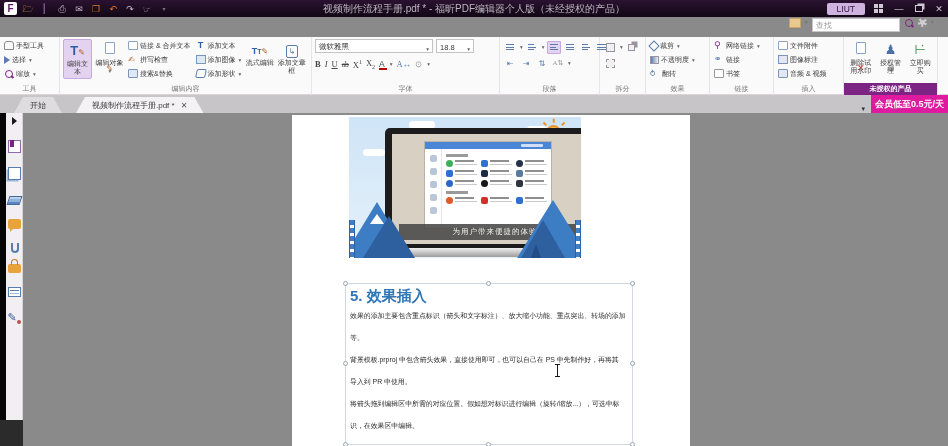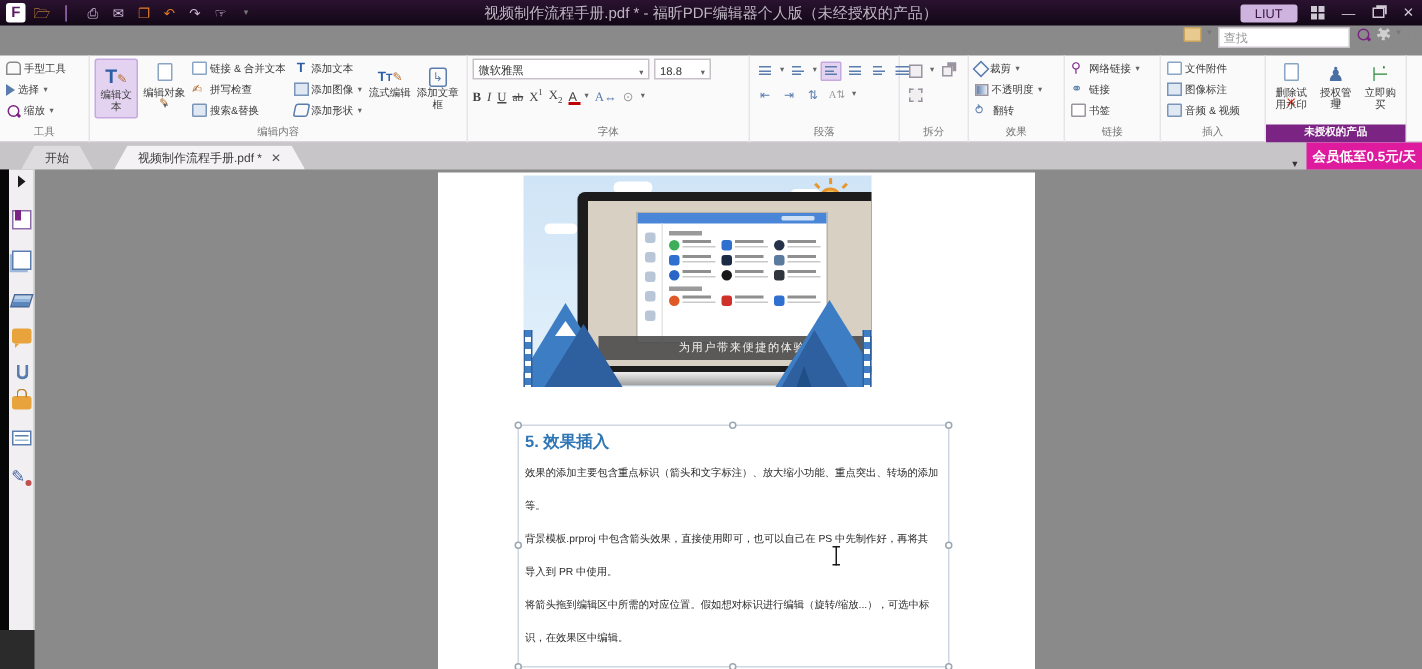--- a/index.html
+++ b/index.html
@@ -136,21 +136,21 @@
   .appcell .at i + i { background:#c9c9c9; width:100%; height:1.5px; }
   .caption { position:absolute; left:7px; bottom:4px; width:192px; height:16px; background:rgba(72,72,72,.88); color:#f2f2f2; font-size:7.5px; display:flex; align-items:center; justify-content:center; letter-spacing:1px; }
   .base { position:absolute; left:12px; top:131px; width:255px; height:9px; background:linear-gradient(#efefef,#9d9d9d); border-radius:2px; }
   .tri { position:absolute; bottom:0; width:0; height:0; }
   .road { position:absolute; bottom:0; width:6px; height:38px;
     background:repeating-linear-gradient(#3f7dc4 0 5px, #fff 5px 8px); border-left:1px solid #2e5f9e; border-right:1px solid #2e5f9e; }
 
   
   .textblock { position:absolute; left:53px; top:168px; width:288px; height:162px; border:1px solid #cfd8e2; }
   .tb-inner { padding:2px 4px; }
-  .h1 { font-size:11px; font-weight:bold; color:#2f76b5; line-height:19px; white-space:nowrap; }
+  .h1 { font-size:15px; font-weight:bold; color:#2f76b5; line-height:19px; white-space:nowrap; }
   .bl { font-size:6.9px; color:#2a2a2a; line-height:22px; white-space:nowrap; }
   .sh { font-size:7.2px; font-weight:bold; color:#e8762c; line-height:22px; white-space:nowrap; }
   .hd { position:absolute; width:5px; height:5px; background:#fff; border:1px solid #9aa6b2; border-radius:50%; }
   .ibeam { position:absolute; left:208px; top:80px; width:7px; height:13px; }
   .ibeam::before { content:""; position:absolute; left:3px; top:0; width:1px; height:13px; background:#1a1a1a; }
   .ibeam::after { content:""; position:absolute; left:1px; top:0; width:5px; height:1px; background:#1a1a1a; box-shadow:0 12px 0 #1a1a1a; }
 </style>
 </head>
 <body>
 

